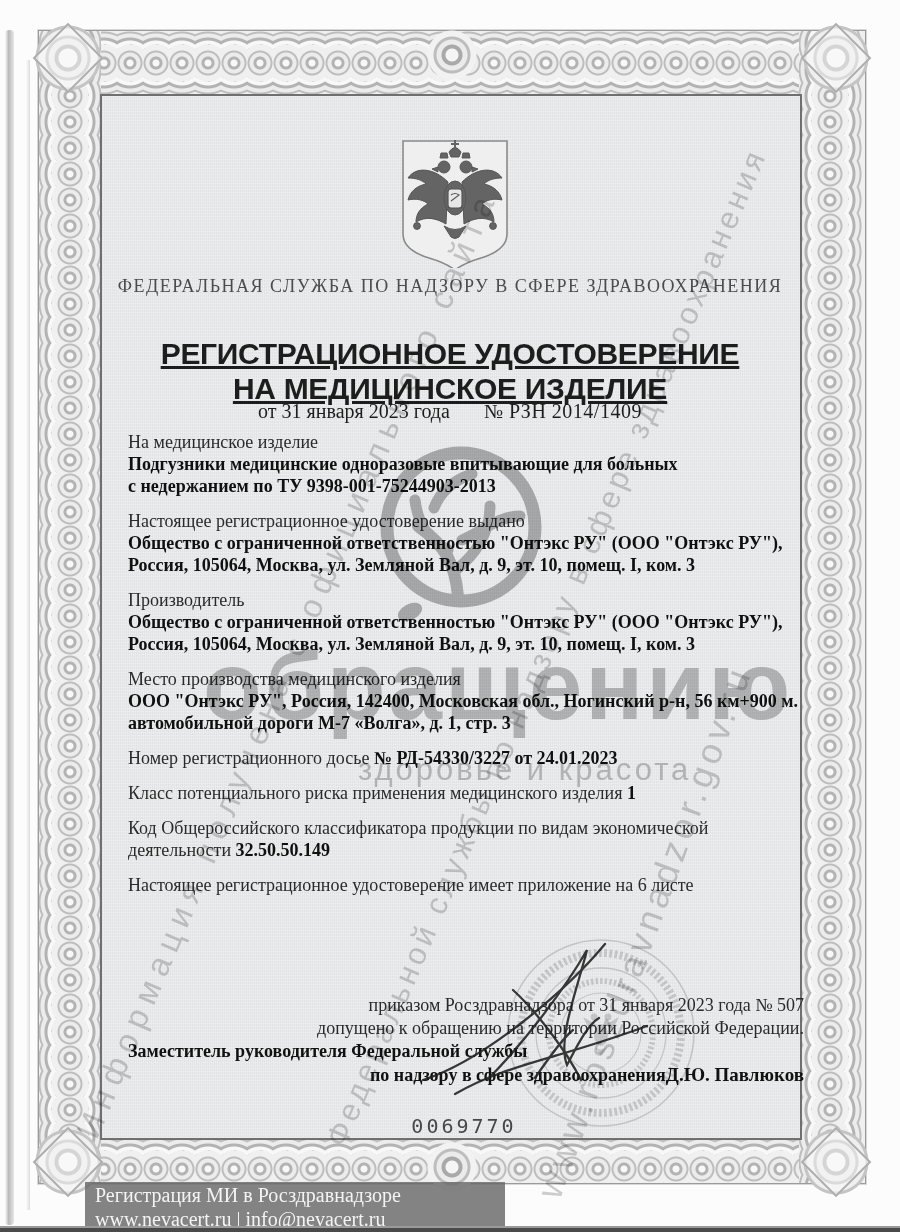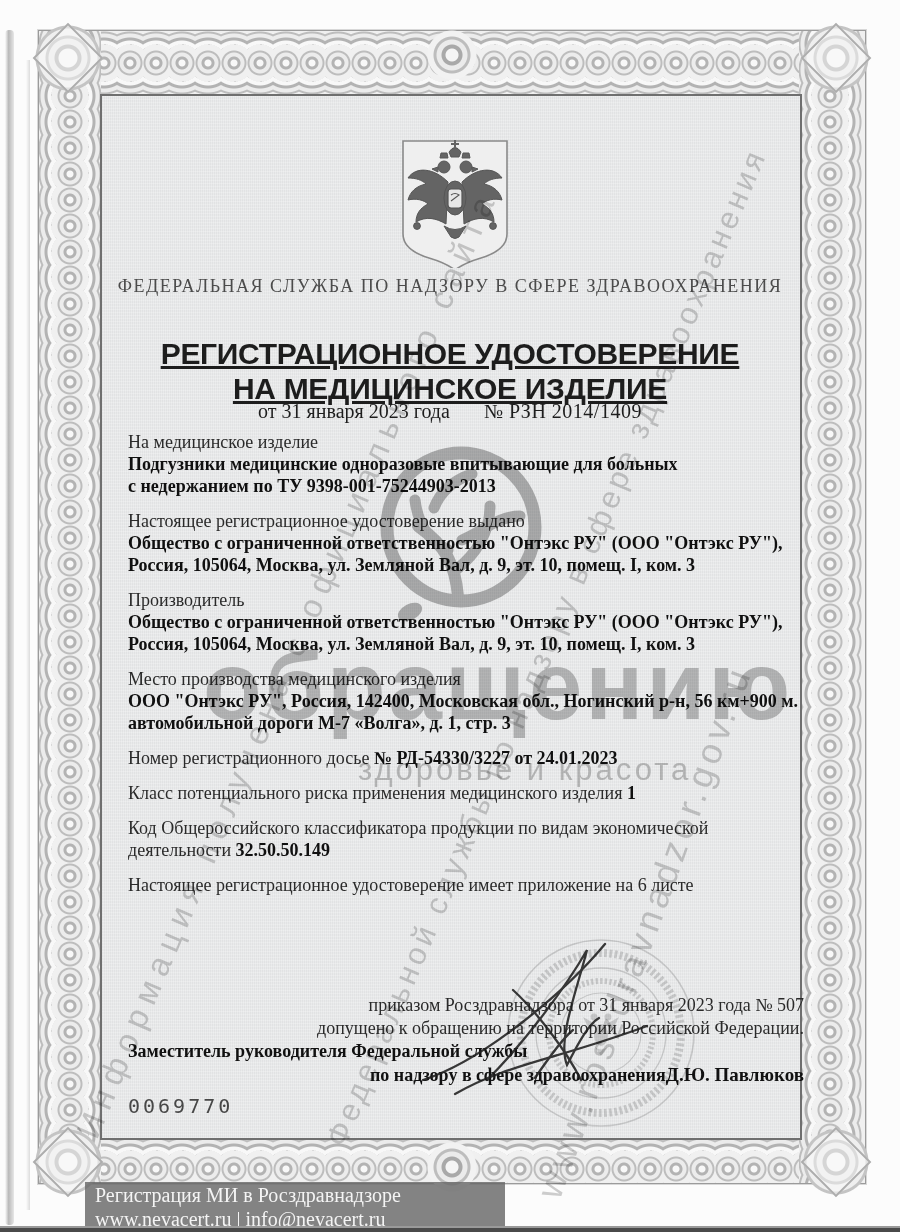--- a/index.html
+++ b/index.html
@@ -66,21 +66,21 @@
   .content p{margin:0 0 0 0;white-space:pre-line;}
   .content .sec{margin-bottom:13px;}
   .content b{color:#101010;}
   .sec--tight{margin-bottom:12px;}
 
   .bottom-block{left:128px;top:994px;width:676px;font-size:18px;line-height:23px;color:#2a2a2a;}
   .bottom-block .ind{padding-left:9px;text-align:right;}
   .bottom-block .bold{font-weight:bold;color:#111;}
   .signer-row{display:flex;justify-content:flex-end;align-items:baseline;}
   .signer-name{font-weight:bold;font-size:19px;color:#111;white-space:nowrap;}
-  .serial{margin-top:8px;text-align:left;font-family:"DejaVu Sans Mono",monospace;
+  .serial{margin-top:28px;text-align:center;font-family:"DejaVu Sans Mono",monospace;
     font-size:20px;letter-spacing:3px;color:#474747;padding-right:4px;}
 
   
   .wm{pointer-events:none;mix-blend-mode:multiply;}
   .wm-diag{transform-origin:0 100%;transform:rotate(-67deg);white-space:nowrap;
     font-family:"Liberation Sans",sans-serif;color:#a7a7a7;opacity:.55;}
   .wm-d1{left:104px;top:1106px;font-size:33px;letter-spacing:8px;}
   .wm-d2{left:352px;top:1116px;font-size:31px;letter-spacing:4px;}
   .wm-d3{left:568px;top:1162px;font-size:36px;letter-spacing:5px;transform:rotate(-70deg);}
   .wm-big{left:203px;top:638px;font-family:"Liberation Sans",sans-serif;font-weight:bold;

